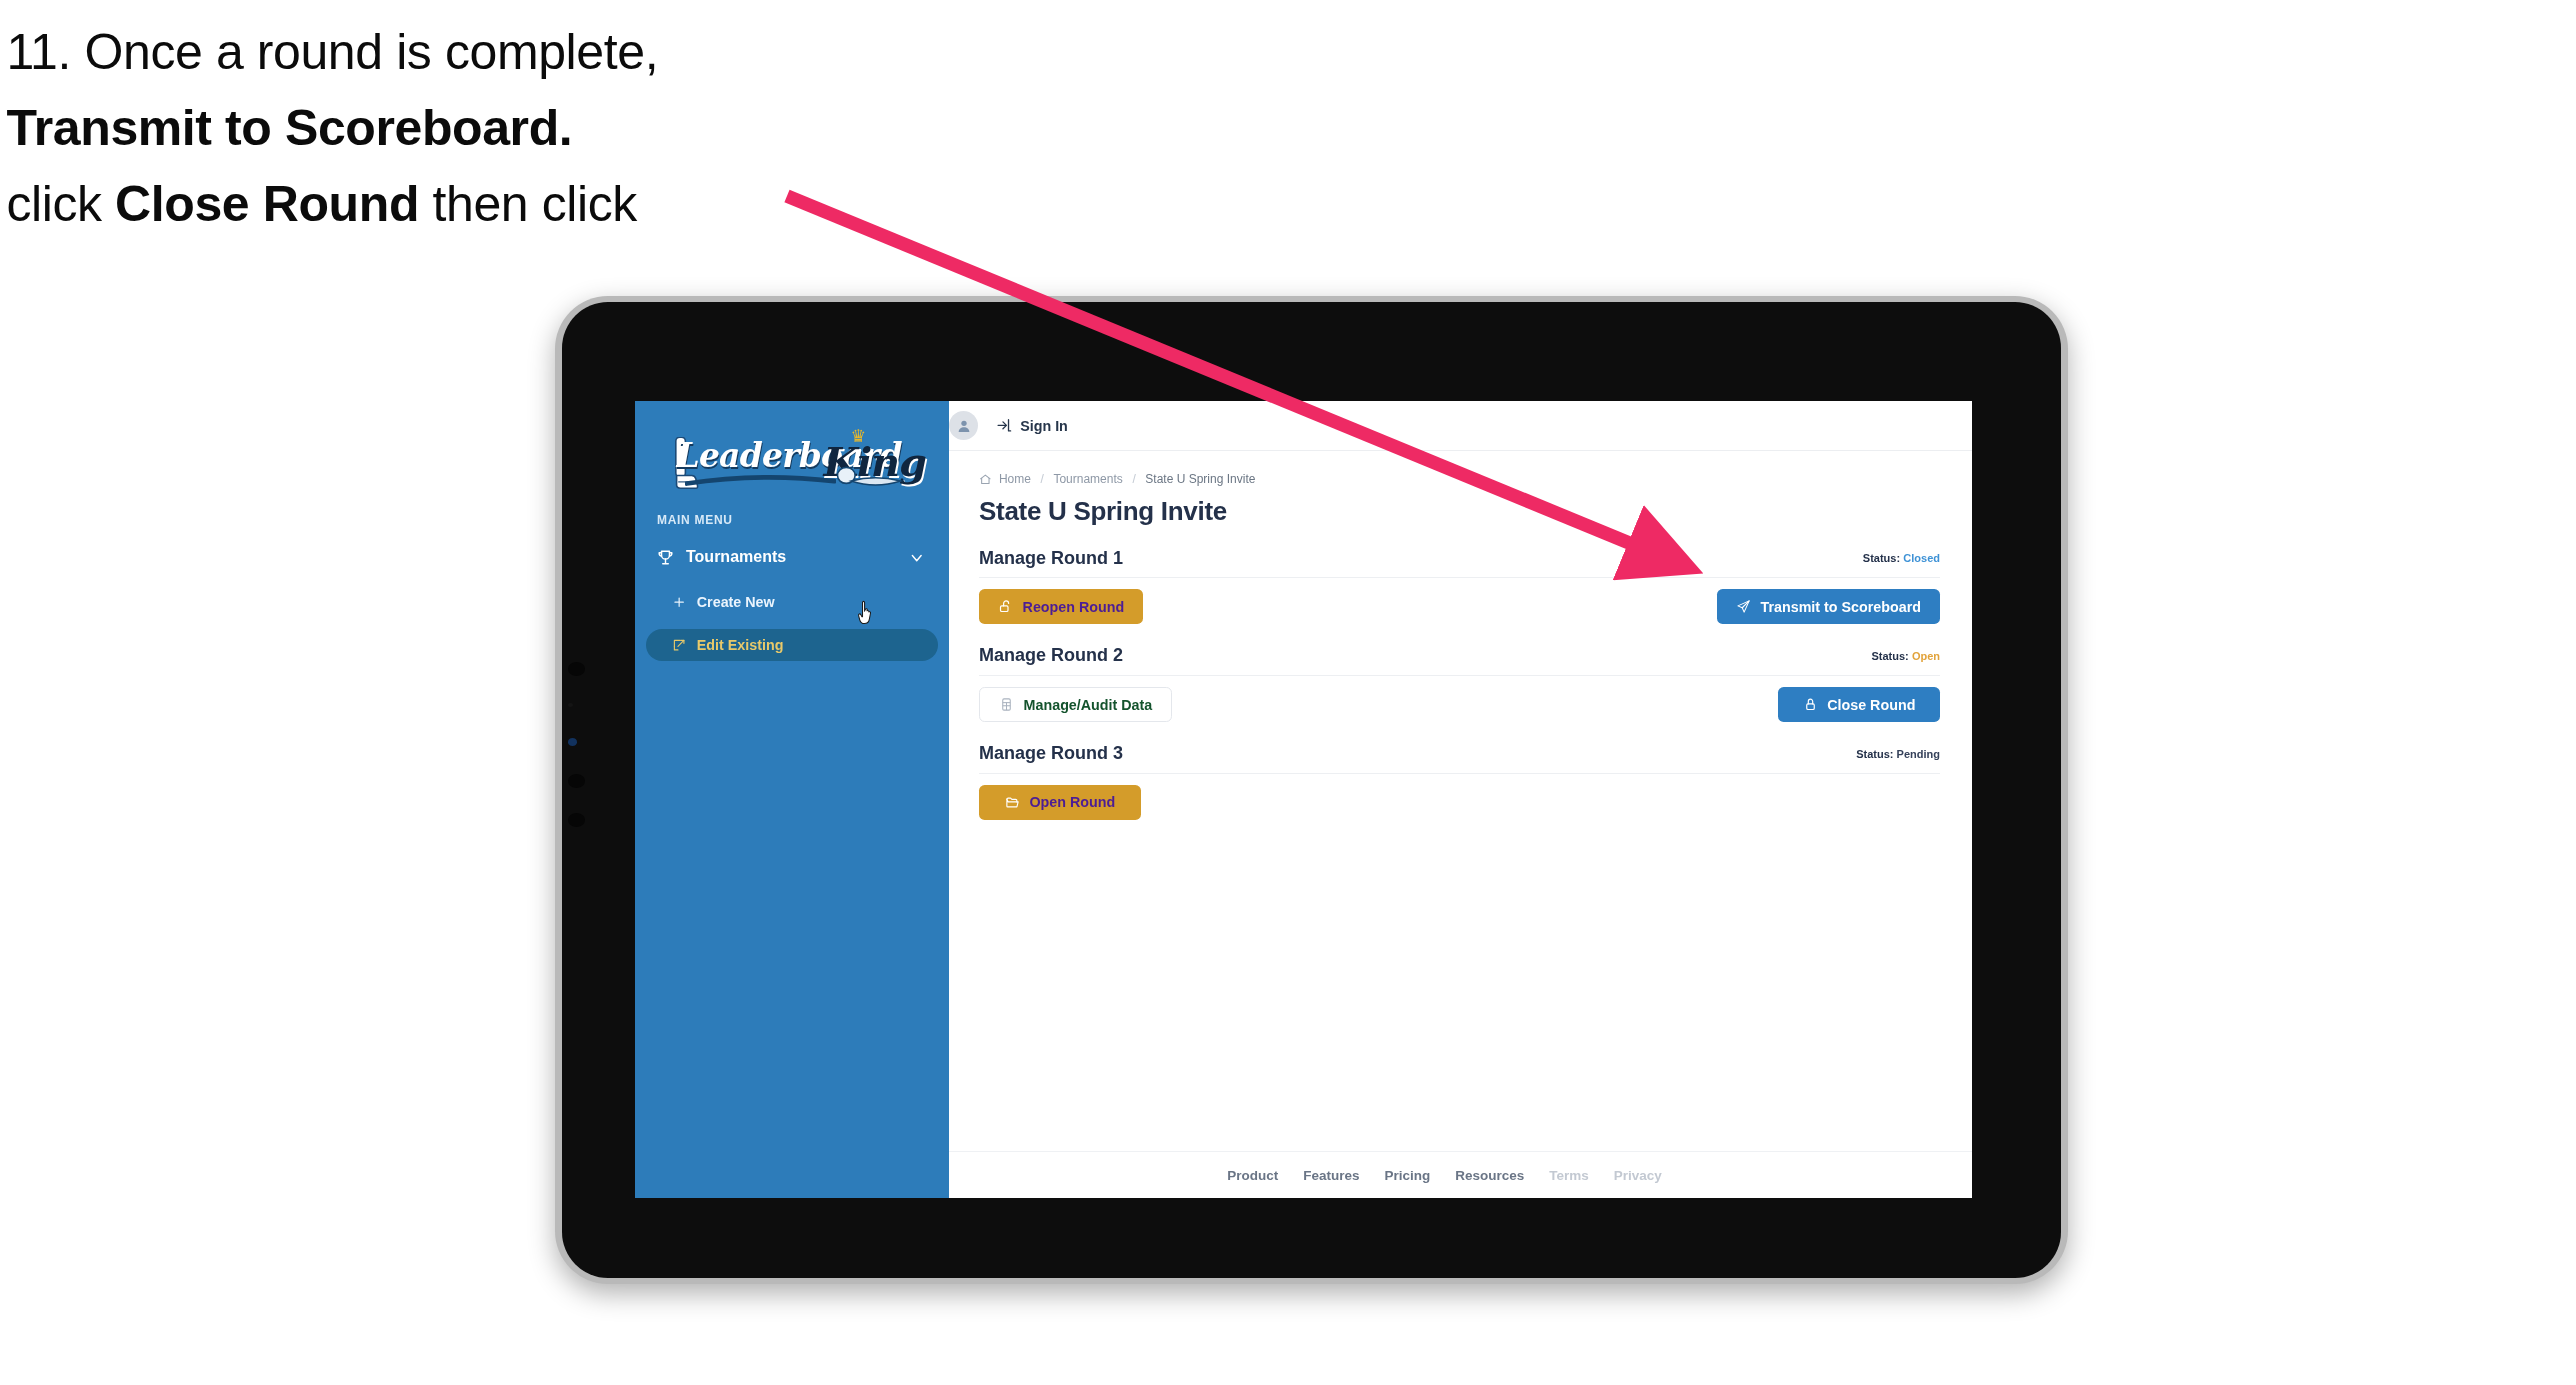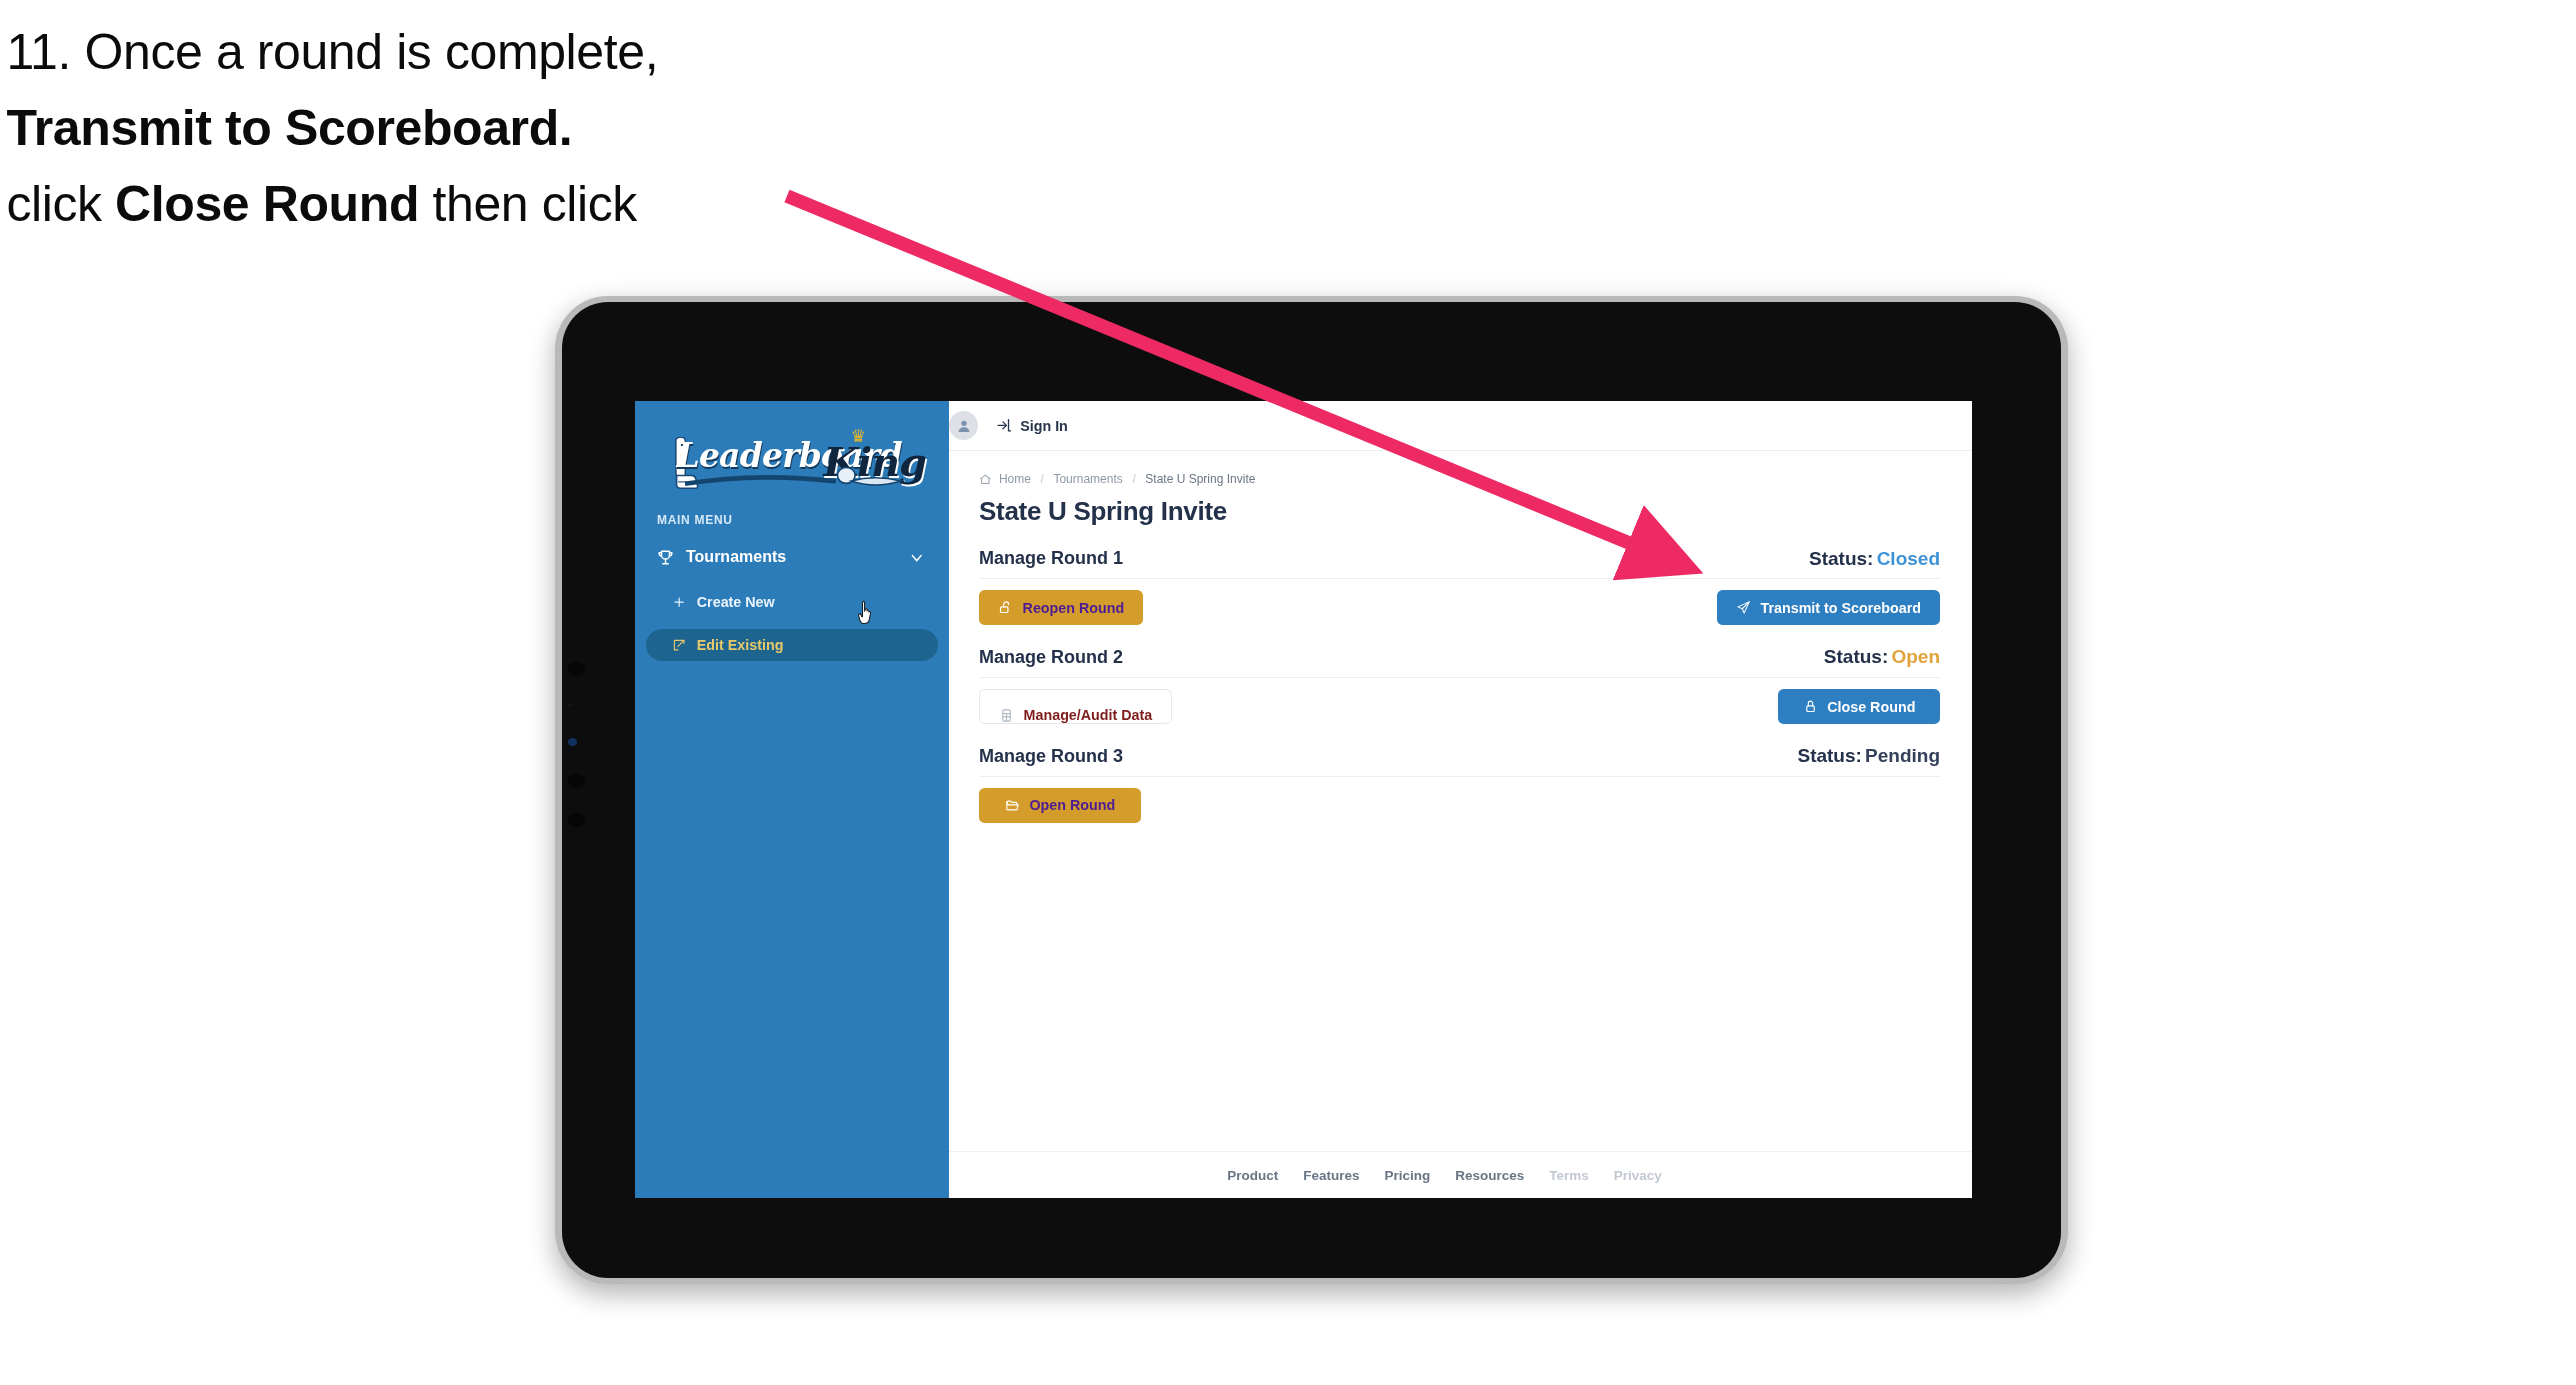--- a/index.html
+++ b/index.html
@@ -134,39 +134,39 @@
     letter-spacing:-0.3px;
   }
 
   .round{margin-top:21px;}
   .round:first-of-type{margin-top:14.3px;}
   .round-head{
     display:flex;align-items:center;justify-content:space-between;
     padding-bottom:8.8px;border-bottom:0.8px solid #edeff2;
   }
   .round-name{font-size:18px;font-weight:bold;color:#24314a;}
-  .round-status{font-size:19px;font-weight:bold;color:#24314a;}
+  .round-status{font-size:11px;font-weight:bold;color:#24314a;}
   .round-status span{margin-left:3.2px;}
   .st-closed{color:#3e92d6;}
   .st-open{color:#e2a33b;}
   .st-pending{color:#35415a;}
 
   .round-actions{
     display:flex;align-items:center;justify-content:space-between;
     margin-top:11px;
   }
   .btn{
     display:inline-flex;align-items:center;justify-content:center;
     height:35px;border-radius:5.6px;font-size:14.3px;font-weight:bold;
     padding:0 19px;box-sizing:border-box;
   }
   .btn .ico{margin-right:9.6px;display:flex;align-items:center;}
   .btn-gold{background:#d49c2a;color:#4c1d95;min-width:162px;}
   .btn-blue{background:#2e7ec2;color:#ffffff;min-width:162px;}
-  .btn-white{background:#ffffff;color:#7f1d1d;border:0.8px solid #e4e7ec;min-width:162px;font-weight:bold;align-items:flex-end;}
+  .btn-white{background:#ffffff;color:#14532d;border:0.8px solid #e4e7ec;min-width:162px;font-weight:bold;}
   .spacer{flex:1;}
 
   .footer{
     display:flex;align-items:center;justify-content:center;
     gap:25px;height:46px;border-top:0.8px solid #eff1f4;margin:0 0 0 0;
     padding-right:32px;
   }
   .flink{font-size:13.5px;font-weight:bold;color:#6a7586;}
   .flink.dim{color:#c3c9d2;}
 </style>

